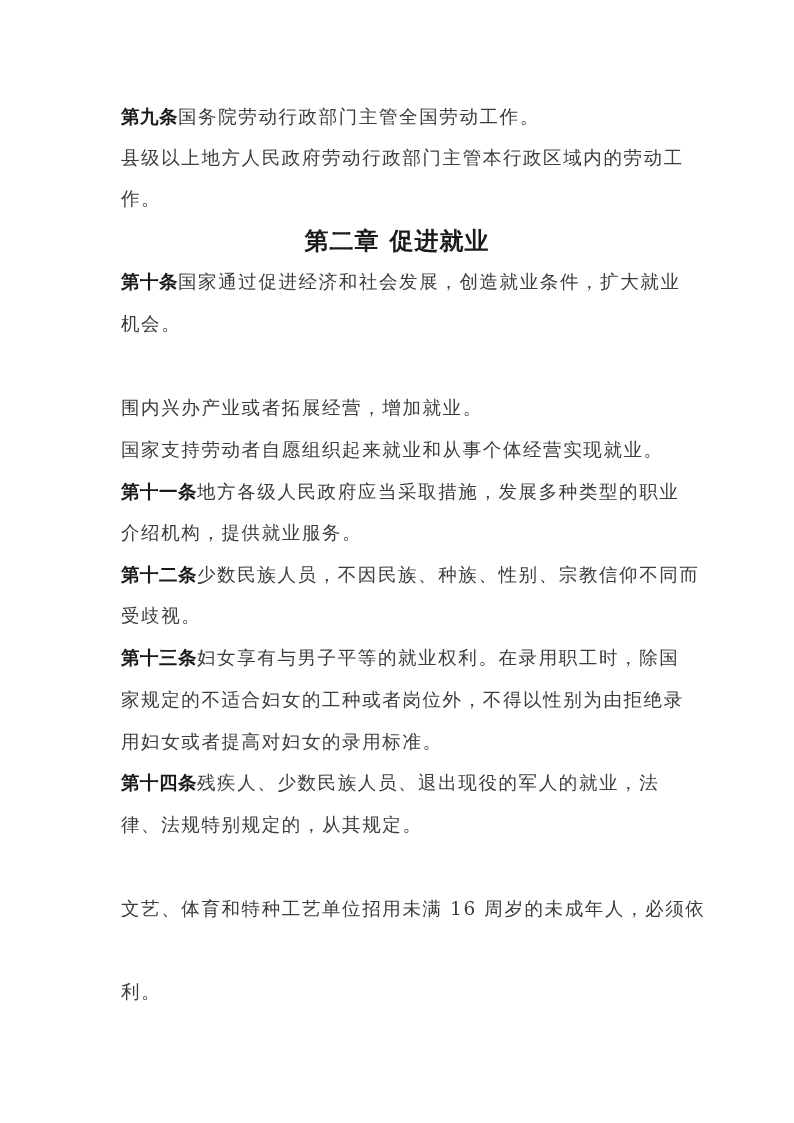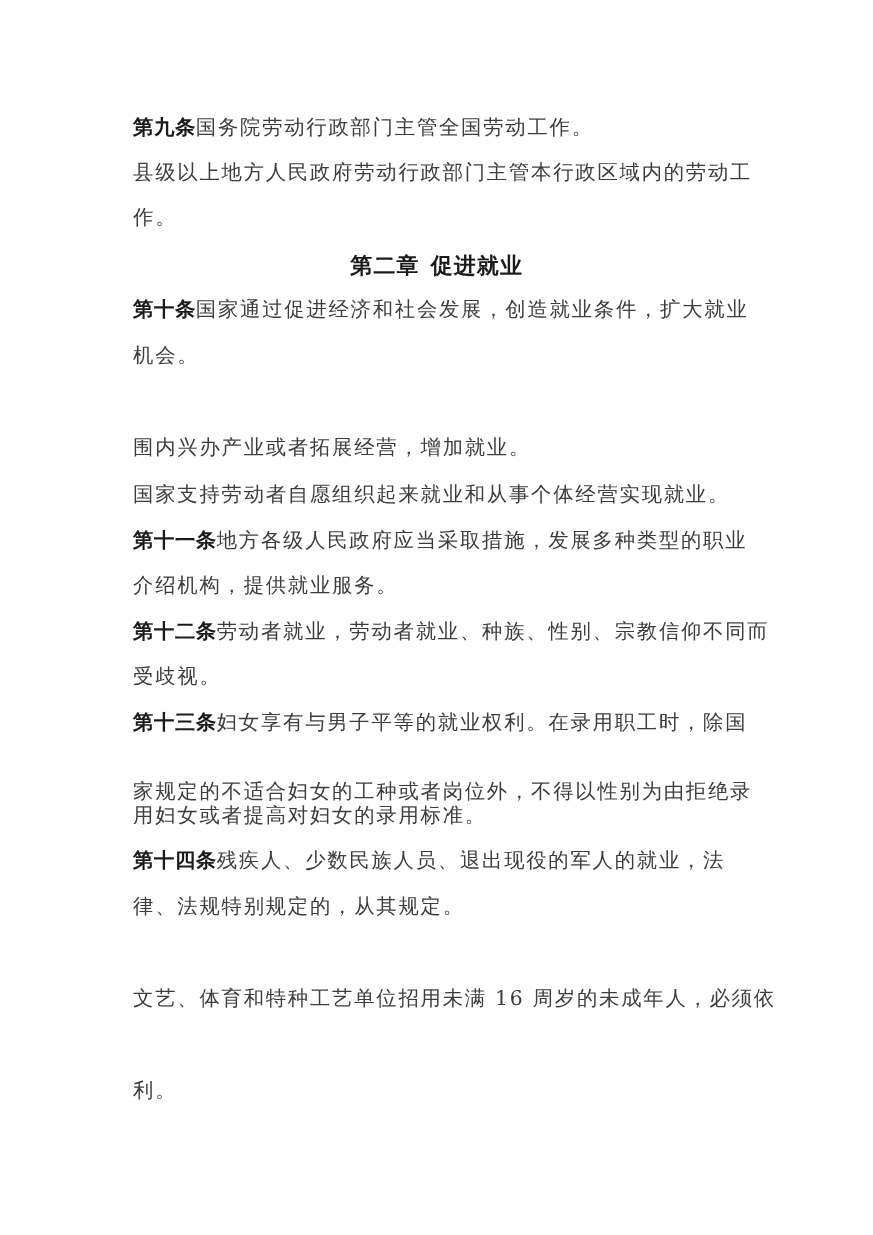--- a/index.html
+++ b/index.html
@@ -38,21 +38,21 @@
       color: #1a1a1a;
       letter-spacing: 0.5px;
     }
     .chapter {
       position: absolute;
       left: 0;
       width: 794px;
       text-align: center;
       font-family: "DejaVu Sans", "Liberation Sans", sans-serif;
       font-weight: bold;
-      font-size: 20px;
+      font-size: 24px;
       line-height: 24px;
       color: #1a1a1a;
       letter-spacing: 1px;
     }
     .chapter .gap { display: inline-block; width: 10px; }
   </style>
 </head>
 <body>
 
 <div class="page">
@@ -64,25 +64,25 @@
   <div class="chapter" style="top:229px"><span>第二章</span><span class="gap"></span><span>促进就业</span></div>
 
   <div class="line" style="top:270px"><span class="art">第十条</span><span>国家通过促进经济和社会发展，创造就业条件，扩大就业</span></div>
   <div class="line" style="top:312px">机会。</div>
   <div class="line" style="top:438px">国家支持劳动者自愿组织起来就业和从事个体经营实现就业。</div>
   <div class="line" style="top:396px">围内兴办产业或者拓展经营，增加就业。</div>
 
   <div class="line" style="top:480px"><span class="art">第十一条</span><span>地方各级人民政府应当采取措施，发展多种类型的职业</span></div>
   <div class="line" style="top:521px">介绍机构，提供就业服务。</div>
 
-  <div class="line" style="top:563px"><span class="art">第十二条</span><span>劳动者就业，劳动者就业、种族、性别、宗教信仰不同而</span></div>
+  <div class="line" style="top:563px"><span class="art">第十二条</span><span>少数民族人员，不因民族、种族、性别、宗教信仰不同而</span></div>
   <div class="line" style="top:604px">受歧视。</div>
 
   <div class="line" style="top:646px"><span class="art">第十三条</span><span>妇女享有与男子平等的就业权利。在录用职工时，除国</span></div>
-  <div class="line" style="top:708px">家规定的不适合妇女的工种或者岗位外，不得以性别为由拒绝录</div>
+  <div class="line" style="top:688px">家规定的不适合妇女的工种或者岗位外，不得以性别为由拒绝录</div>
   <div class="line" style="top:771px"><span class="art">第十四条</span><span>残疾人、少数民族人员、退出现役的军人的就业，法</span></div>
 
   <div class="line" style="top:730px">用妇女或者提高对妇女的录用标准。</div>
   <div class="line" style="top:813px">律、法规特别规定的，从其规定。</div>
 
   <div class="line" style="top:897px">文艺、体育和特种工艺单位招用未满 16 周岁的未成年人，必须依</div>
   <div class="line" style="top:980px">利。</div>
 
 </div>
 

